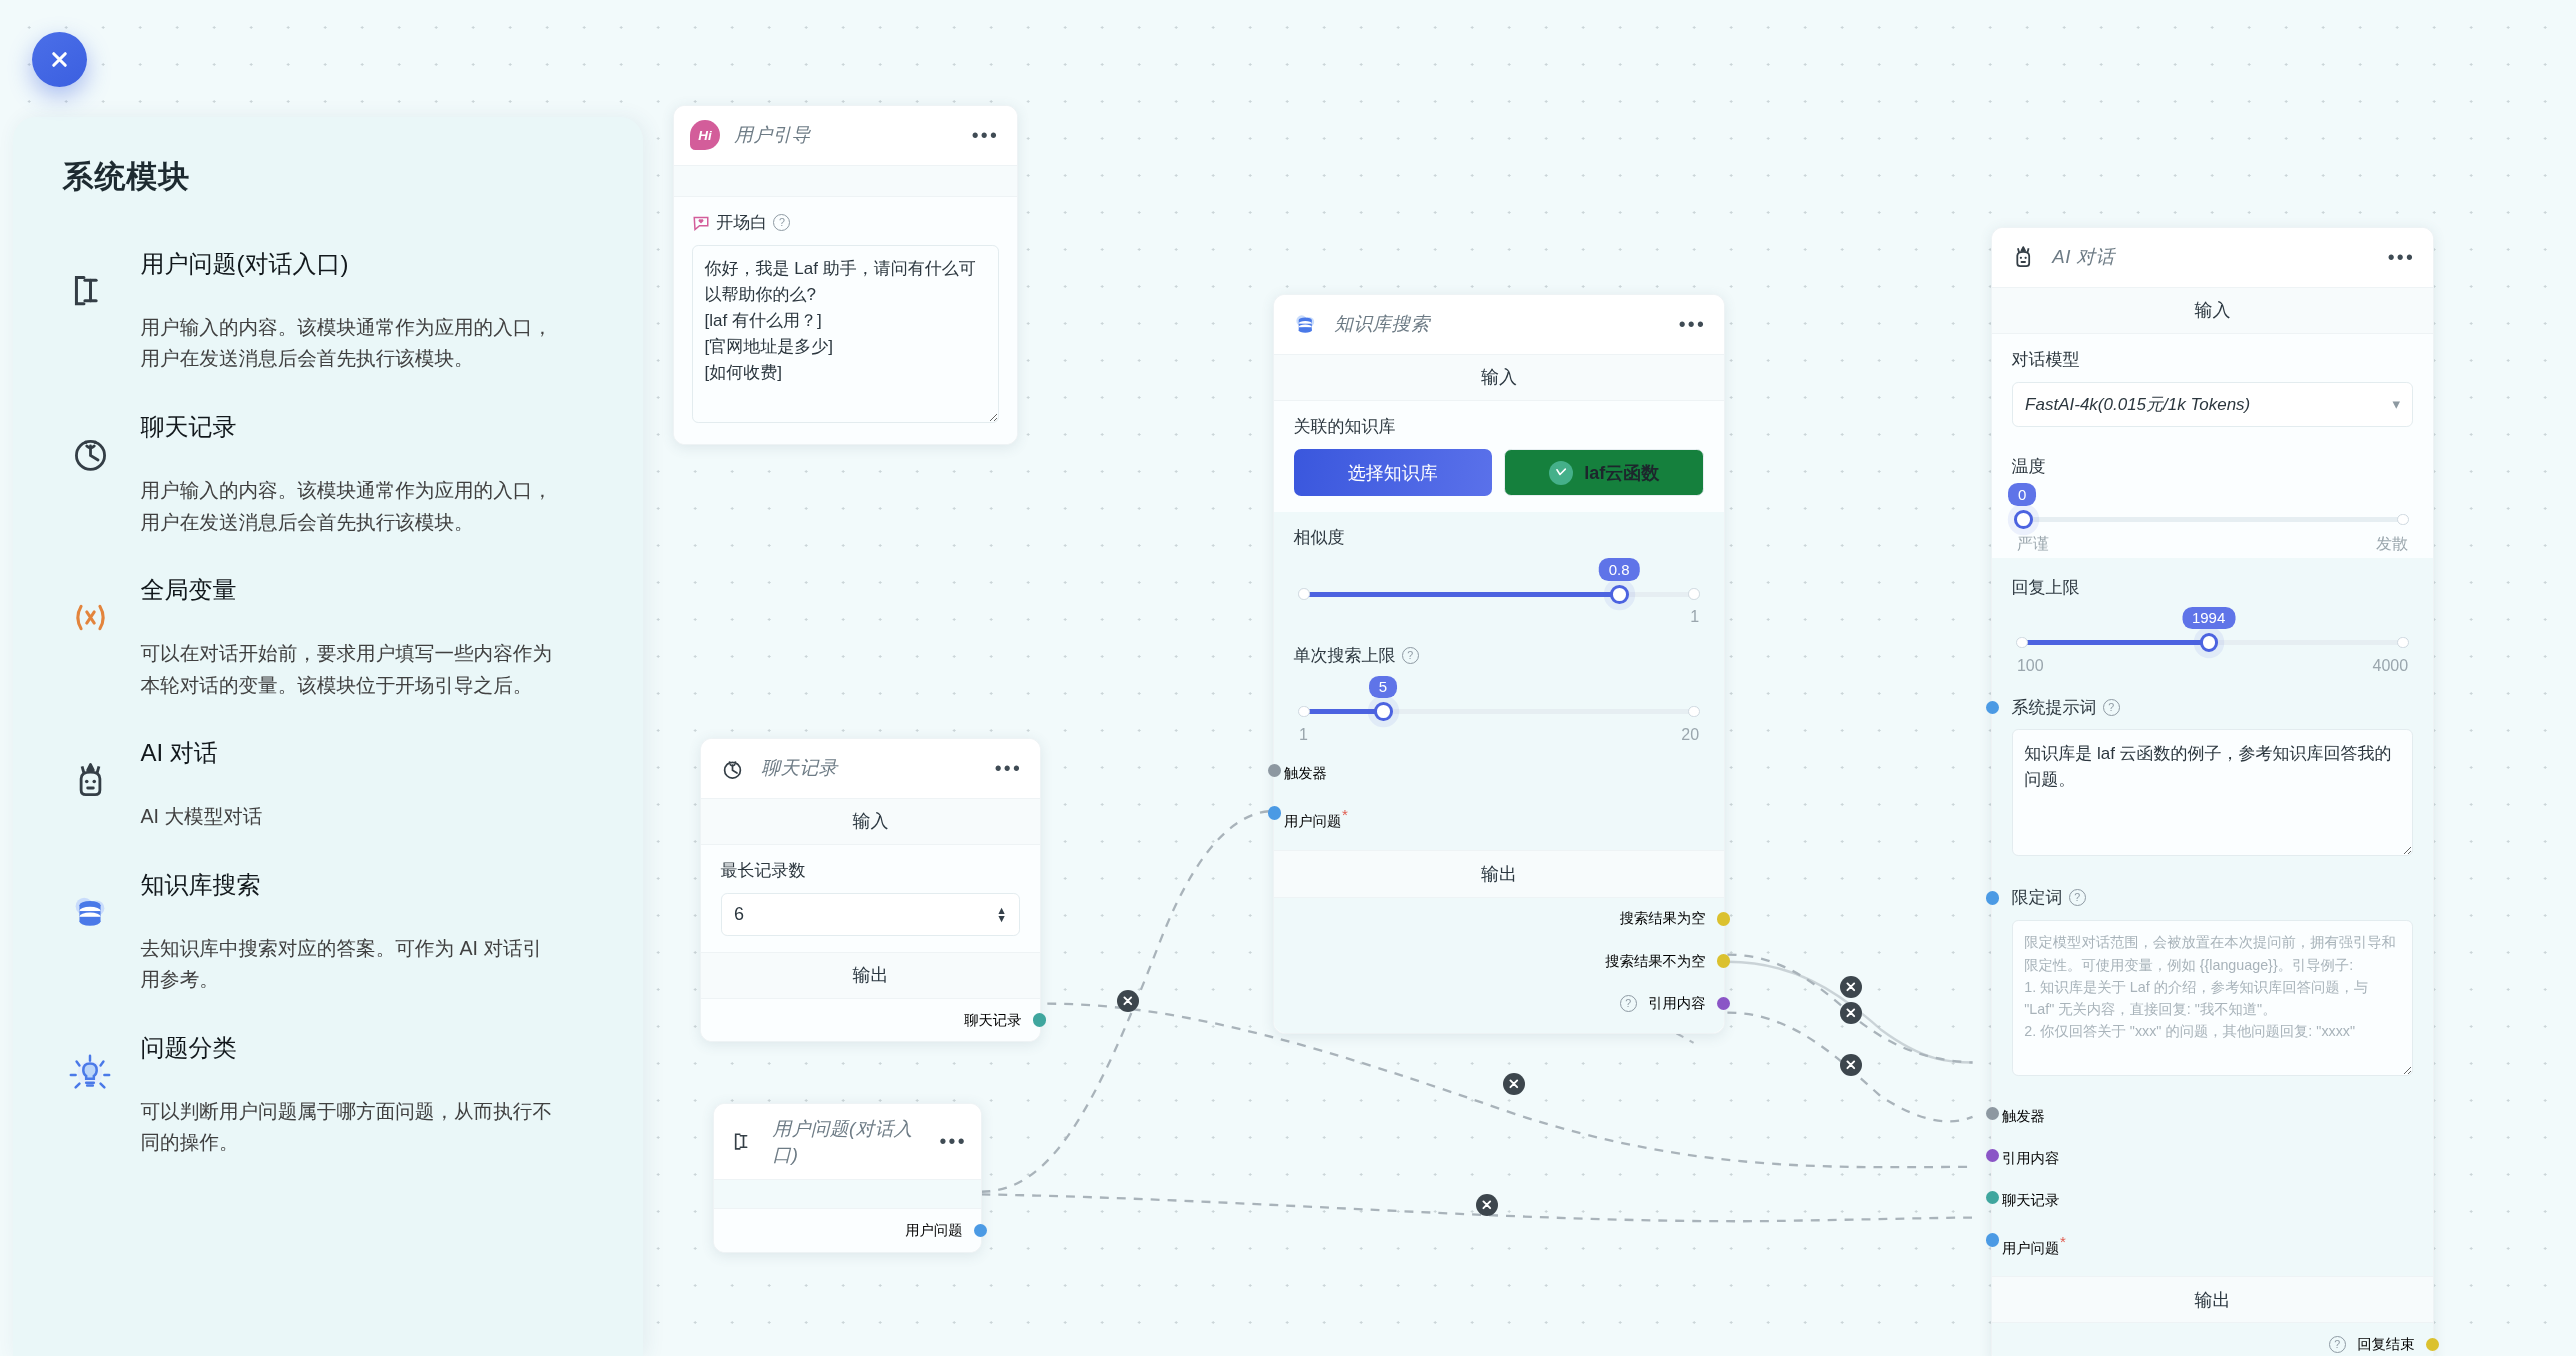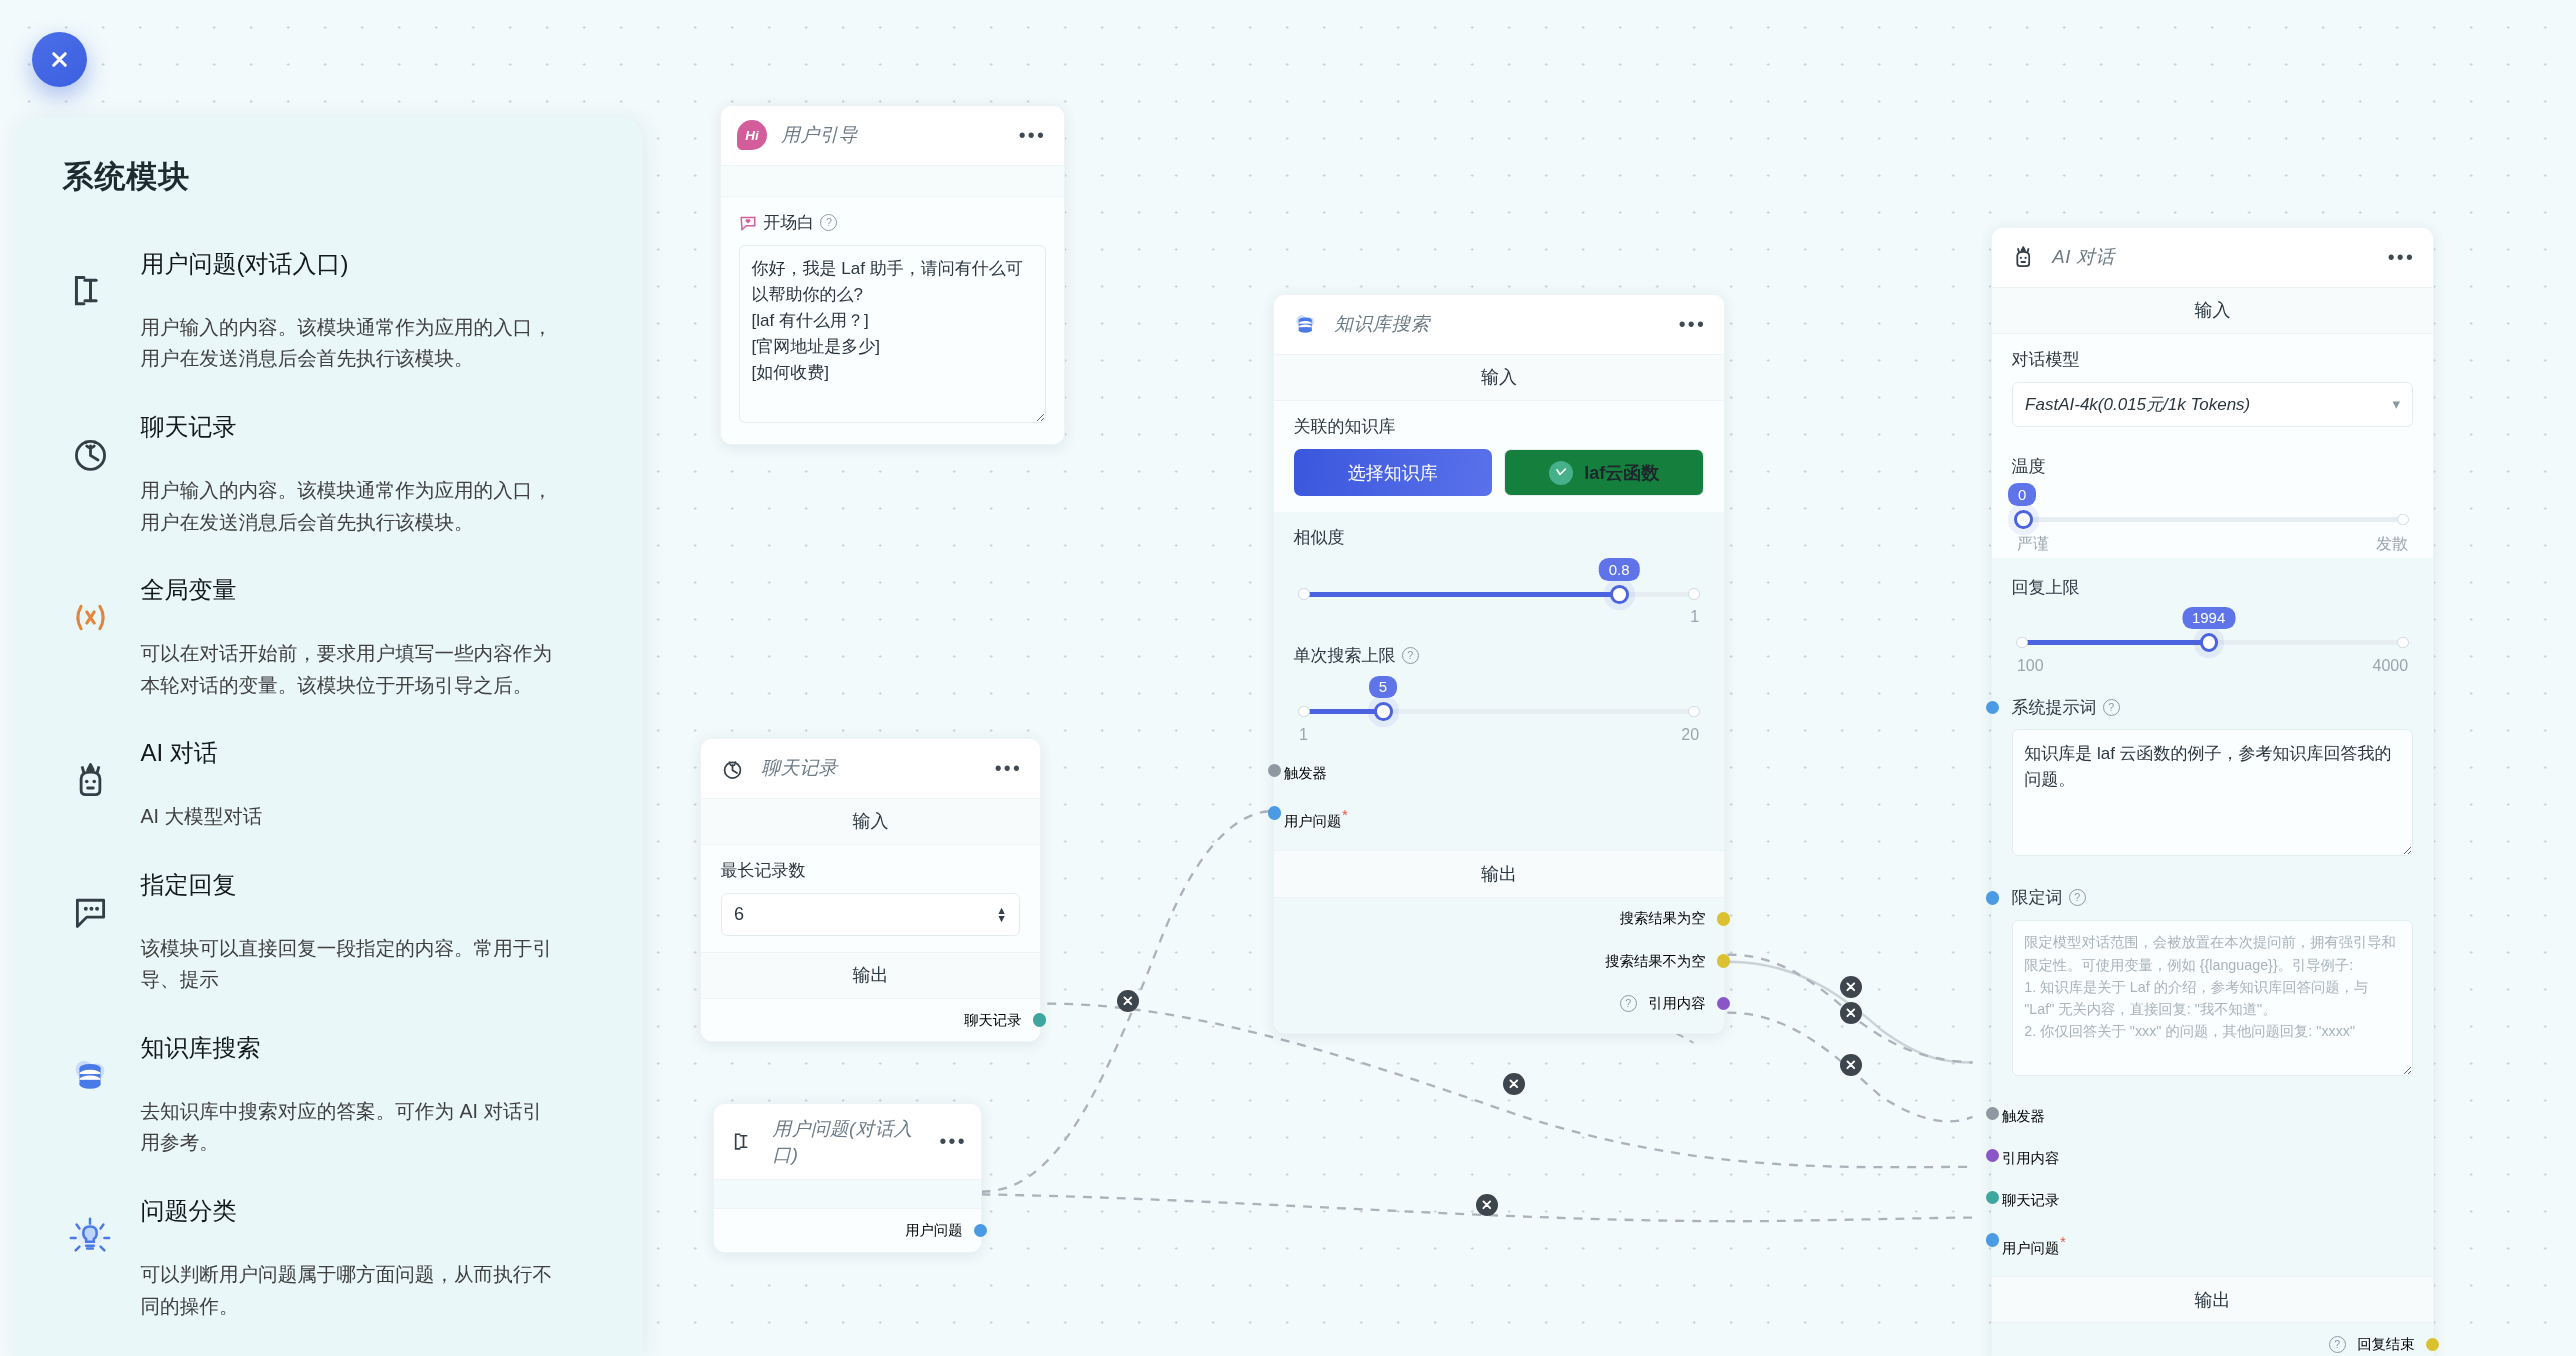--- a/index.html
+++ b/index.html
@@ -257,34 +257,20 @@
           <circle cx="28" cy="25" r="1.9" fill="#343e46" stroke="none"></circle>
           <path d="M21 32 h6" stroke-linecap="round"></path>
         </svg>
       </span>
       <span class="mod-tx">
         <div class="mod-name">AI 对话</div>
         <div class="mod-desc">AI 大模型对话</div>
       </span>
     </div>
 
-    <div class="mod">
-      <span class="mod-ic">
-        <svg viewBox="0 0 48 48" width="45" height="45" fill="none" stroke="#343e46" stroke-width="3" stroke-linejoin="round" stroke-linecap="round">
-          <path d="M10 12 h28 v18 h-18 l-10 10 z"></path>
-          <circle cx="19" cy="21" r="2.1" fill="#343e46" stroke="none"></circle>
-          <circle cx="25" cy="21" r="2.1" fill="#343e46" stroke="none"></circle>
-          <circle cx="31" cy="21" r="2.1" fill="#343e46" stroke="none"></circle>
-        </svg>
-      </span>
-      <span class="mod-tx">
-        <div class="mod-name">指定回复</div>
-        <div class="mod-desc">该模块可以直接回复一段指定的内容。常用于引导、提示</div>
-      </span>
-    </div>
 
     <div class="mod">
       <span class="mod-ic">
         <svg viewBox="0 0 48 48" width="46" height="46">
           <circle cx="18" cy="18" r="9" fill="#c9dcfb"></circle>
             <circle cx="31" cy="20" r="8" fill="#c9dcfb"></circle>
           <ellipse cx="24" cy="17" rx="11" ry="4.4" fill="#4a79e8"></ellipse>
           <rect x="13" y="17" width="22" height="6" fill="#4a79e8"></rect>
           <ellipse cx="24" cy="23" rx="11" ry="4.4" fill="#fff"></ellipse>
           <rect x="13" y="23" width="22" height="6" fill="#4a79e8"></rect>
@@ -309,21 +295,21 @@
         </svg>
       </span>
       <span class="mod-tx">
         <div class="mod-name">问题分类</div>
         <div class="mod-desc">可以判断用户问题属于哪方面问题，从而执行不同的操作。</div>
       </span>
     </div>
   </div>
 </div>
 
-<div class="node" style="left:720px;top:105px;width:343px;">
+<div class="node" style="left:673px;top:105px;width:343px;">
   <div class="node-head">
     <span class="hi-badge">Hi</span>
     <span class="node-title">用户引导</span>
     <span class="dots">•••</span>
   </div>
   <div class="sec-bar" style="padding:4.5px 0;background:#f6fbfc;">&nbsp;</div>
   <div class="body-white" style="padding:14.3px 18px 18px 18px;border-radius:0 0 11.6px 11.6px;">
     <div class="fld-label">
       <svg width="18" height="18" viewBox="0 0 24 24" fill="none" stroke="#d35d9a" stroke-width="2">
         <path d="M3 6 h18 v11 h-11 l-6 5 z"></path>

